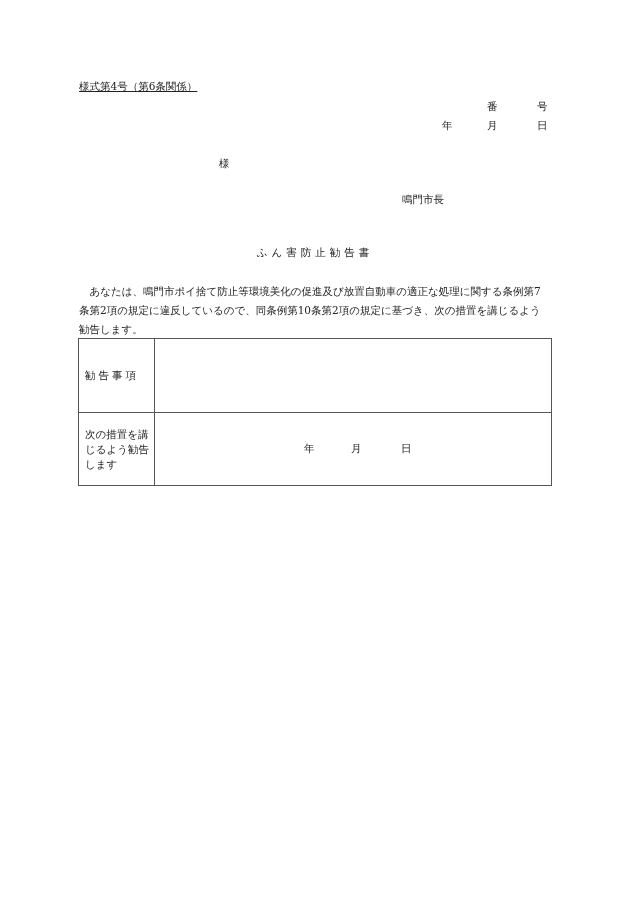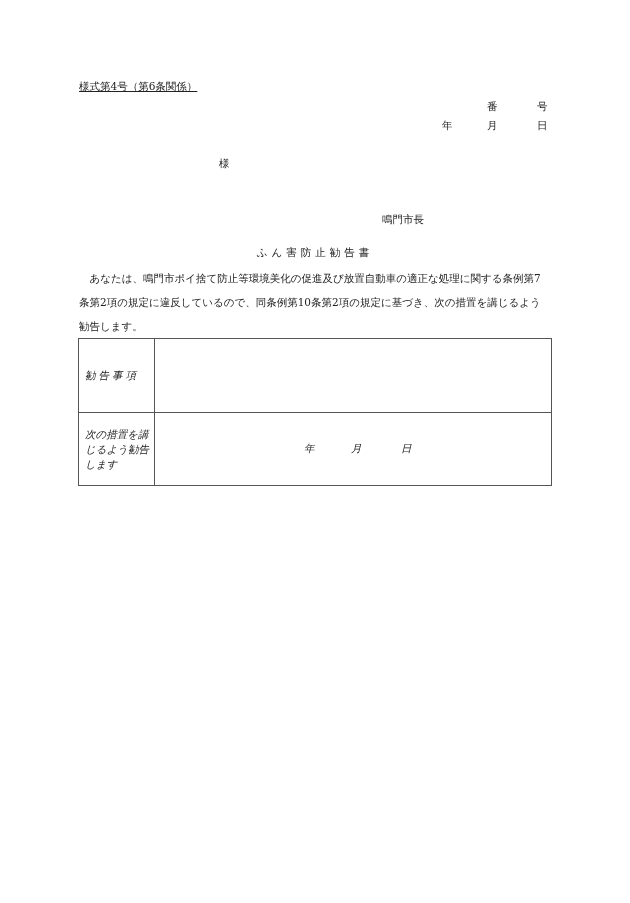--- a/index.html
+++ b/index.html
@@ -9,30 +9,29 @@
     color: #222222; font-size: 10.5px;
   }
   .abs { position: absolute; white-space: nowrap; line-height: 1; }
   #form-no { left: 79px; top: 81px; text-decoration: underline; }
   #ban { left: 487px; top: 101px; }
   #go { left: 537px; top: 101px; }
   #d-y { left: 442px; top: 120px; }
   #d-m { left: 487px; top: 120px; }
   #d-d { left: 537px; top: 120px; }
   #sama { left: 219px; top: 158px; }
-  #mayor { left: 382px; top: 194px; margin-top: 20px; }
+  #mayor { left: 402px; top: 194px; }
   #title { left: 0; width: 630px; text-align: center; top: 233px; letter-spacing: 4px; padding-left: 0; margin-top: 14px; }
   #body-text {
-    position: absolute; left: 79px; top: 266px; width: 472px;
-    line-height: 24px; white-space: normal; text-indent: 10.5px;
+    position: absolute; left: 79px; top: 282px; width: 472px;
+    line-height: 19px; white-space: normal; text-indent: 10.5px;
   }
   table#form-table {
     position: absolute; left: 78px; top: 338px; width: 474px;
     border-collapse: collapse;
-    font-style: italic;
   }
   #form-table td { border: 1px solid #555555; padding: 0; vertical-align: middle; }
   #form-table td.lbl { width: 69px; padding-left: 6px; }
   #form-table tr.r1 td { height: 73px; }
   #form-table tr.r2 td { height: 73px; }
   #form-table tr.r3 td { height: 72px; }
   .lbl-spaced { letter-spacing: 3px; }
   .lbl-multi { line-height: 15px; white-space: normal; width: 64px; }
   .deadline { position: relative; height: 100%; }
   .dl-y { position: absolute; left: 149px; }

